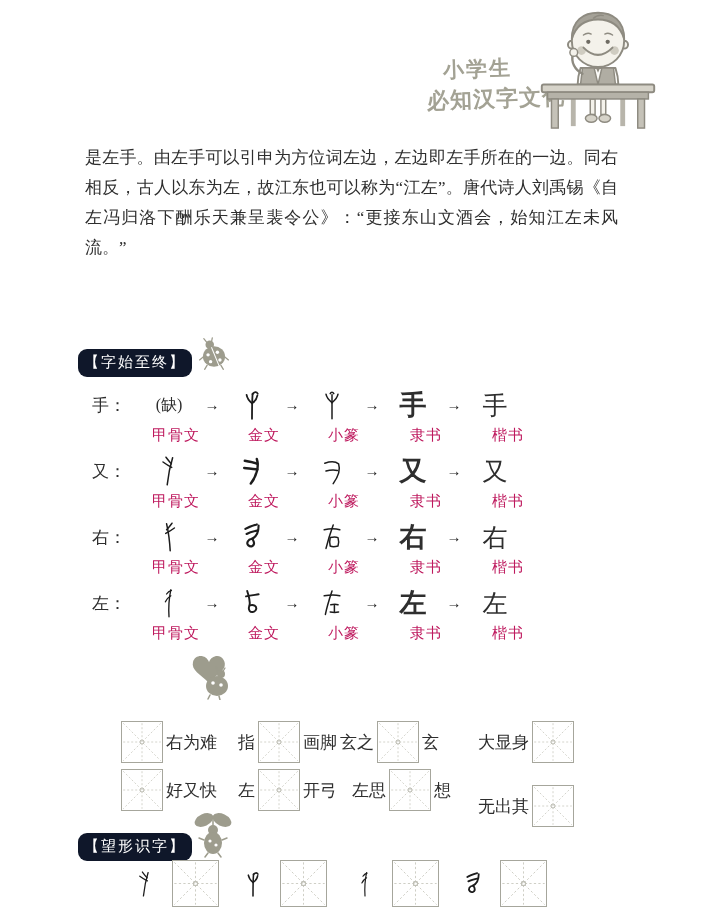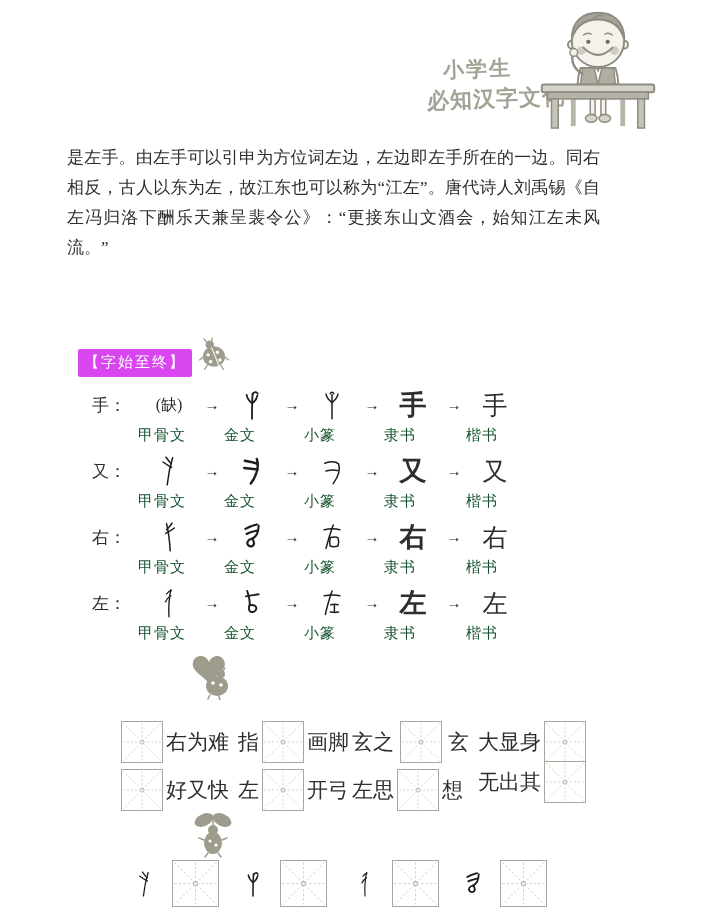--- a/index.html
+++ b/index.html
@@ -18,32 +18,32 @@
   }
   .logo-line2 {
     position:absolute; left:427px; top:84px;
     font-family:"Liberation Sans","DejaVu Sans",sans-serif;
     font-size:22px; font-weight:bold; color:#a3a294; letter-spacing:1px;
     transform:rotate(-2deg);
   }
   .cartoon { position:absolute; left:538px; top:4px; width:120px; height:126px; }
   
   .para {
-    position:absolute; left:67px; width:533px;
+    position:absolute; left:85px; width:533px;
     font-size:17px; line-height:30px; text-align:justify;
   }
   .p1 { top:143px; }
   .p2 { top:233px; text-indent:2em; }
   .inline-glyph { display:inline-block; width:13px; height:20px; vertical-align:-4px; text-indent:0; }
   .inline-glyph.wide { width:16px; }
   
   .badge {
-    position:absolute; background:#d946ef; color:#ffffff;
+    position:absolute; background:#0f172a; color:#ffffff;
     font-family:"Liberation Sans","DejaVu Sans",sans-serif;
-    font-size:15px; letter-spacing:2px; padding:4px 6px 5px 6px; border-radius:2px;
+    font-size:15px; letter-spacing:2px; padding:4px 6px 5px 6px; border-radius:9px;
   }
   .badge1 { left:78px; top:349px; }
   .badge2 { left:78px; top:677px; }
   .badge3 { left:78px; top:833px; }
   .section-icon { position:absolute; }
   .icon1 { left:197px; top:336px; width:34px; height:36px; }
   .icon2 { left:191px; top:650px; width:44px; height:50px; }
   .icon3 { left:192px; top:810px; width:42px; height:48px; }
   
   .evolution { position:absolute; left:92px; top:384px; }
@@ -57,26 +57,26 @@
     grid-template-columns:46px 62px 24px 56px 24px 56px 24px 58px 24px 58px;
     font-size:15px; letter-spacing:1px;
   }
   .evo-char { font-size:17px; }
   .evo-cell { display:flex; justify-content:center; align-items:center; height:42px; }
   .evo-cell .gsvg { width:30px; height:34px; display:block; }
   .evo-que { font-size:16px; text-align:center; }
   .evo-arrow { text-align:center; font-size:15px; color:#222; }
   .evo-lishu { font-size:27px; font-weight:bold; text-align:center; }
   .evo-kaishu { font-size:25px; text-align:center; }
-  .evo-label { text-align:left; color:#14532d;font-family:Liberation Serif, serif; }
+  .evo-label { text-align:right; color:#be185d;font-family:Liberation Serif, serif; }
   .gc2{grid-column:2} .gc4{grid-column:4} .gc6{grid-column:6} .gc8{grid-column:8} .gc10{grid-column:10}
   
   .fill-item {
     position:absolute; display:flex; align-items:center; gap:3px;
-    font-size:21px; height:44px;
+    font-size:17px; height:44px;
   }
   .mibox {
     width:42px; height:42px; border:1.5px solid #a6a69c; background:#fff;
     display:block; flex:0 0 auto;
   }
   .mibox.big { width:47px; height:47px; }
   
   .shape-item { position:absolute; top:860px; display:flex; align-items:center; gap:14px; }
   .shape-glyph { width:26px; height:46px; display:block; }
 </style>
@@ -325,21 +325,21 @@
     <span>指</span>
       <span class="mibox"><svg viewBox="0 0 100 100" width="100%" height="100%">
           <line x1="3" y1="3" x2="97" y2="97" stroke="#c9c9bf" stroke-width="2" stroke-dasharray="5,5"></line>
           <line x1="97" y1="3" x2="3" y2="97" stroke="#c9c9bf" stroke-width="2" stroke-dasharray="5,5"></line>
           <line x1="50" y1="3" x2="50" y2="97" stroke="#c9c9bf" stroke-width="2" stroke-dasharray="5,5"></line>
           <line x1="3" y1="50" x2="97" y2="50" stroke="#c9c9bf" stroke-width="2" stroke-dasharray="5,5"></line>
           <circle cx="50" cy="50" r="5" fill="none" stroke="#b5b5ab" stroke-width="2"></circle>
         </svg></span>
       <span>画脚</span>
   </div>
-  <div class="fill-item" style="left:352px; top:720px;gap:6px;">
+  <div class="fill-item" style="left:340px; top:720px;">
     <span>玄之</span>
       <span class="mibox"><svg viewBox="0 0 100 100" width="100%" height="100%">
           <line x1="3" y1="3" x2="97" y2="97" stroke="#c9c9bf" stroke-width="2" stroke-dasharray="5,5"></line>
           <line x1="97" y1="3" x2="3" y2="97" stroke="#c9c9bf" stroke-width="2" stroke-dasharray="5,5"></line>
           <line x1="50" y1="3" x2="50" y2="97" stroke="#c9c9bf" stroke-width="2" stroke-dasharray="5,5"></line>
           <line x1="3" y1="50" x2="97" y2="50" stroke="#c9c9bf" stroke-width="2" stroke-dasharray="5,5"></line>
           <circle cx="50" cy="50" r="5" fill="none" stroke="#b5b5ab" stroke-width="2"></circle>
         </svg></span>
       <span>玄</span>
   </div>
@@ -381,32 +381,33 @@
     <span>左思</span>
       <span class="mibox"><svg viewBox="0 0 100 100" width="100%" height="100%">
           <line x1="3" y1="3" x2="97" y2="97" stroke="#c9c9bf" stroke-width="2" stroke-dasharray="5,5"></line>
           <line x1="97" y1="3" x2="3" y2="97" stroke="#c9c9bf" stroke-width="2" stroke-dasharray="5,5"></line>
           <line x1="50" y1="3" x2="50" y2="97" stroke="#c9c9bf" stroke-width="2" stroke-dasharray="5,5"></line>
           <line x1="3" y1="50" x2="97" y2="50" stroke="#c9c9bf" stroke-width="2" stroke-dasharray="5,5"></line>
           <circle cx="50" cy="50" r="5" fill="none" stroke="#b5b5ab" stroke-width="2"></circle>
         </svg></span>
       <span>想</span>
   </div>
-  <div class="fill-item" style="left:478px; top:760px;">
+  <div class="fill-item" style="left:478px; top:784px;">
     <span>无出其</span>
       <span class="mibox"><svg viewBox="0 0 100 100" width="100%" height="100%">
           <line x1="3" y1="3" x2="97" y2="97" stroke="#c9c9bf" stroke-width="2" stroke-dasharray="5,5"></line>
           <line x1="97" y1="3" x2="3" y2="97" stroke="#c9c9bf" stroke-width="2" stroke-dasharray="5,5"></line>
           <line x1="50" y1="3" x2="50" y2="97" stroke="#c9c9bf" stroke-width="2" stroke-dasharray="5,5"></line>
           <line x1="3" y1="50" x2="97" y2="50" stroke="#c9c9bf" stroke-width="2" stroke-dasharray="5,5"></line>
           <circle cx="50" cy="50" r="5" fill="none" stroke="#b5b5ab" stroke-width="2"></circle>
         </svg></span>
       <span></span>
   </div>
 
+  <div class="badge badge3">【望形识字】</div>
   <svg class="section-icon icon3" viewBox="0 0 42 48">
     <ellipse cx="12" cy="10" rx="10" ry="6" transform="rotate(-25 12 10)" fill="#9d9c8d"></ellipse>
     <ellipse cx="30" cy="10" rx="10" ry="6" transform="rotate(25 30 10)" fill="#9d9c8d"></ellipse>
     <line x1="21" y1="16" x2="21" y2="8" stroke="#9d9c8d" stroke-width="1.5"></line>
     <circle cx="21" cy="20" r="5" fill="#9d9c8d"></circle>
     <ellipse cx="21" cy="33" rx="9" ry="11" fill="#9d9c8d"></ellipse>
     <line x1="12" y1="30" x2="7" y2="28" stroke="#9d9c8d" stroke-width="1.5" stroke-linecap="round"></line>
     <line x1="30" y1="30" x2="35" y2="28" stroke="#9d9c8d" stroke-width="1.5" stroke-linecap="round"></line>
     <line x1="16" y1="43" x2="13" y2="47" stroke="#9d9c8d" stroke-width="1.5" stroke-linecap="round"></line>
     <line x1="26" y1="43" x2="29" y2="47" stroke="#9d9c8d" stroke-width="1.5" stroke-linecap="round"></line>

